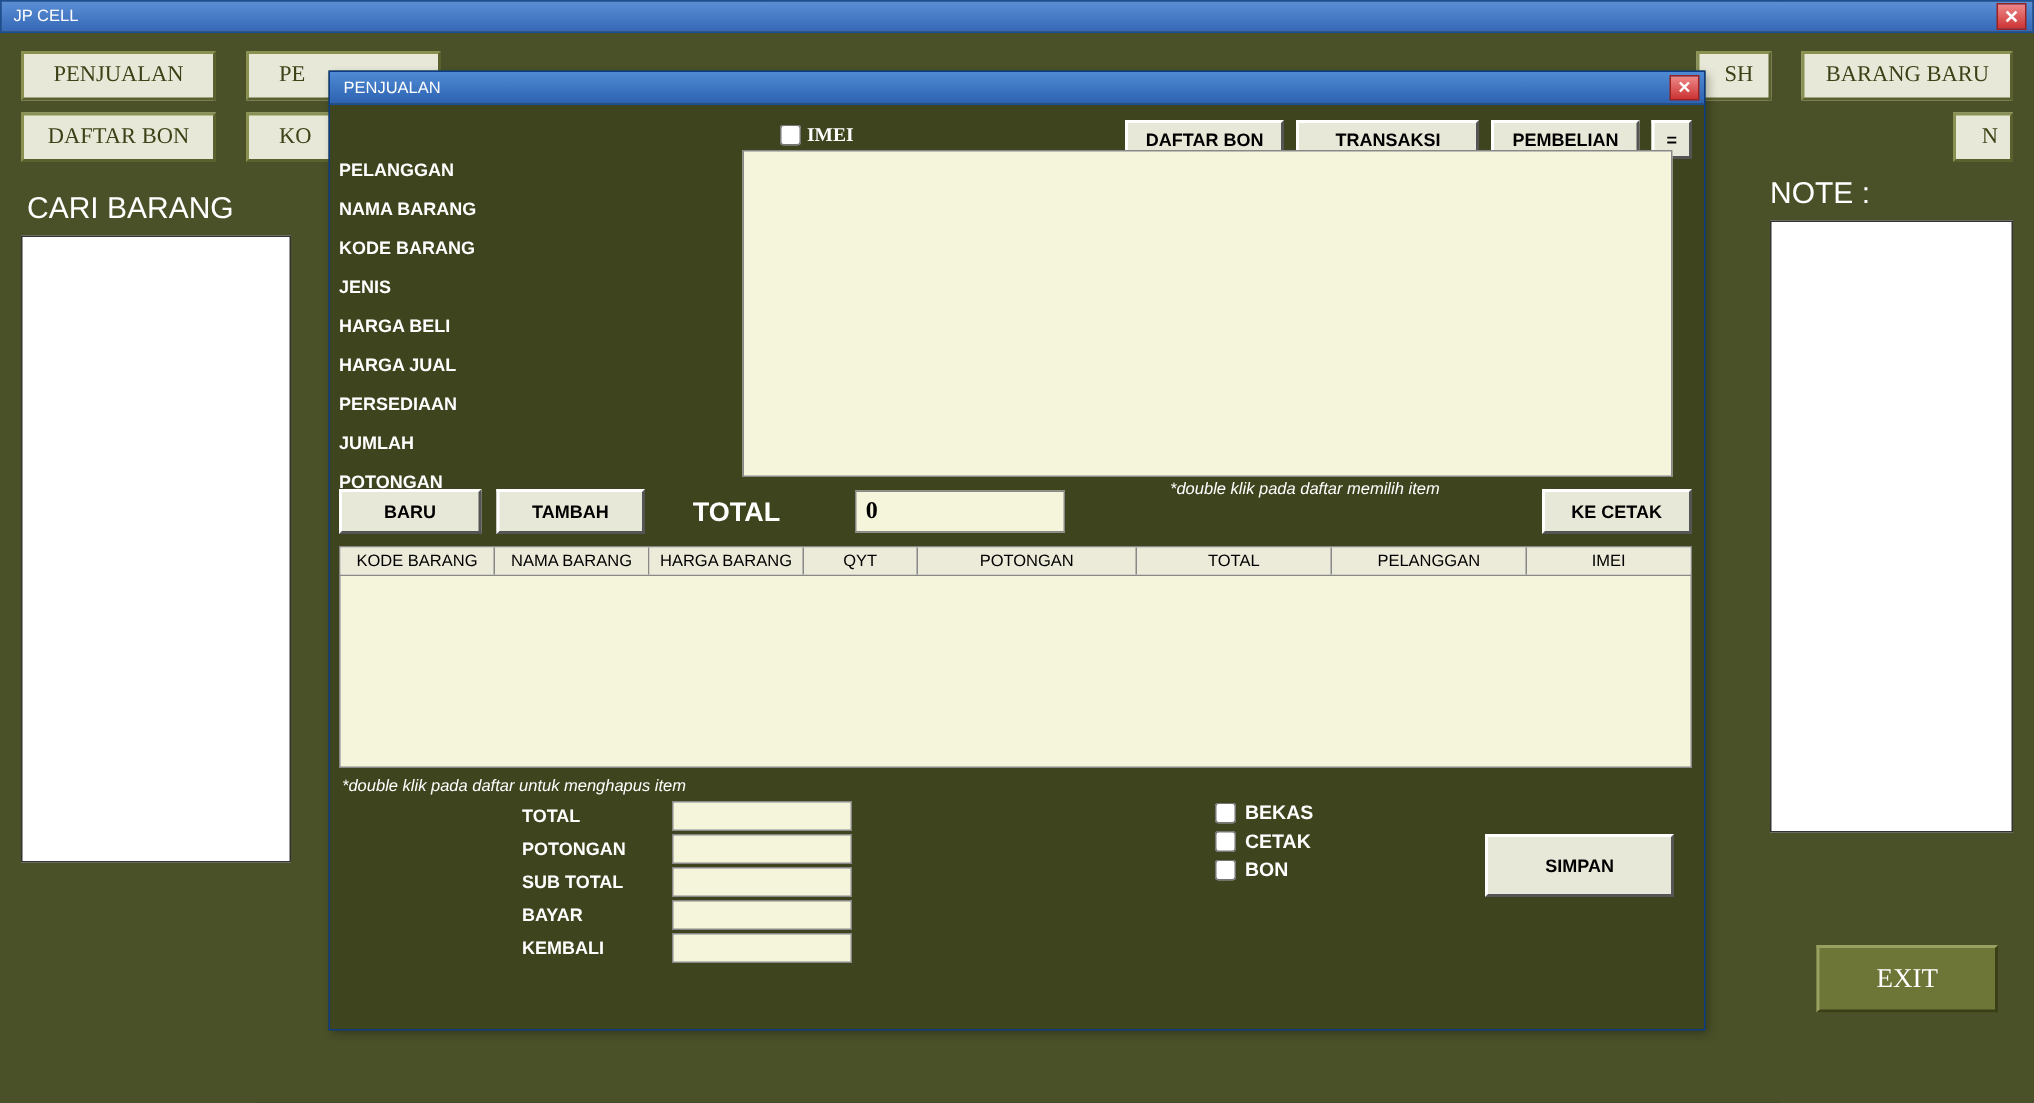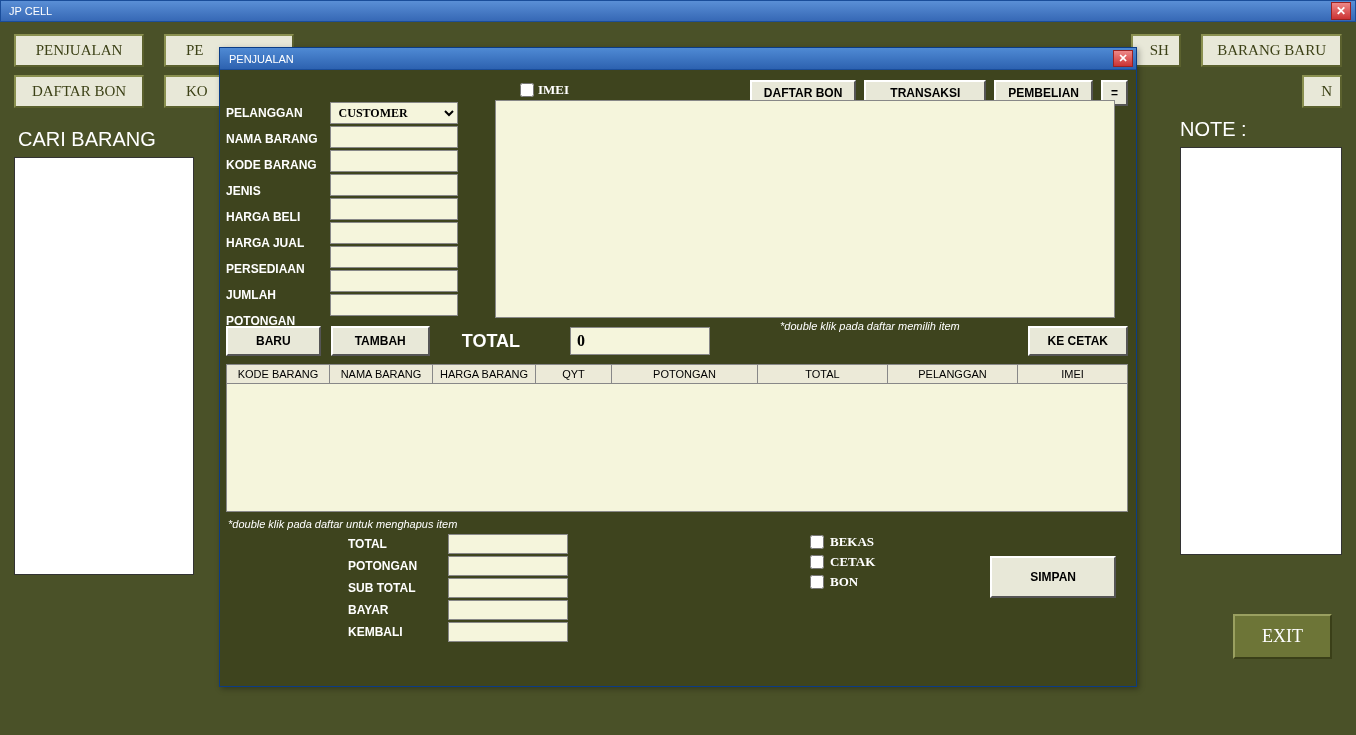--- a/index.html
+++ b/index.html
@@ -45,28 +45,28 @@
 }
 
 
 .cari-barang-label { color: #fff; font-size: 20px; font-family: 'Segoe UI', Tahoma, sans-serif; margin: 10px 0 6px 4px; }
 .note-label { color: #fff; font-size: 20px; font-family: 'Segoe UI', Tahoma, sans-serif; }
 .white-panel { background: #fff; border: 1px solid #333; }
 
 .exit-btn {
   position: absolute;
   right: 24px;
-  bottom: 76px;
+  bottom: 60px;
   background: #6d7537;
   border: 2px solid #9aa060;
   border-bottom-color: #3a3f18;
   border-right-color: #3a3f18;
   color: #fff;
   font-size: 18px;
-  padding: 10px 27px;
+  padding: 10px 38px;
   cursor: pointer;
 }
 
 
 .dialog {
   position: absolute;
   left: 219px;
   top: 47px;
   width: 918px;
   height: 640px;
@@ -173,21 +173,21 @@
 
 
 .summary { position: absolute; top: 464px; left: 128px; }
 .summary-row { display: flex; align-items: center; gap: 10px; margin-bottom: 2px; }
 .summary-row span { color: #fff; font-size: 12px; font-weight: bold; width: 90px; text-align: left; font-family: Tahoma, sans-serif; }
 .summary-row input { background: #f5f5dc; border: 1px solid #888; height: 20px; width: 120px; }
 
 
 .chk-area { position: absolute; top: 464px; left: 590px; display: flex; flex-direction: column; gap: 4px; }
 .chk-row { display: flex; align-items: center; gap: 6px; }
-.chk-row label { color: #fff; font-size: 13px; font-weight: bold; font-family: Liberation Serif, serif; }
+.chk-row label { color: #fff; font-size: 13px; font-weight: bold; font-family: Liberation Sans, sans-serif; }
 
 .simpan-wrap { position: absolute; top: 486px; right: 20px; }
 .simpan-btn { padding: 12px 38px; }
 
 input[type=checkbox] { width: 14px; height: 14px; }
 </style>
 </head>
 <body>
 
 <div class="main-titlebar">
@@ -247,31 +247,20 @@
         <span>PELANGGAN</span>
         <span>NAMA BARANG</span>
         <span>KODE BARANG</span>
         <span>JENIS</span>
         <span>HARGA BELI</span>
         <span>HARGA JUAL</span>
         <span>PERSEDIAAN</span>
         <span>JUMLAH</span>
         <span>POTONGAN</span>
       </div>
-      <div class="form-inputs">
-        <select><option>CUSTOMER</option></select>
-        <input style="">
-        <input style="">
-        <input style="">
-        <input style="">
-        <input style="">
-        <input style="">
-        <input style="">
-        <input style="">
-      </div>
     </div>
 
     <div class="item-preview"></div>
     <div class="hint-text hint1">*double klik pada daftar memilih item</div>
 
     <div class="add-row">
       <button class="dlg-btn" style="padding:6px 28px;">BARU</button>
       <button class="dlg-btn" style="padding:6px 22px;">TAMBAH</button>
       <span class="total-label">TOTAL</span>
       <input class="total-box" value="0" style="">

